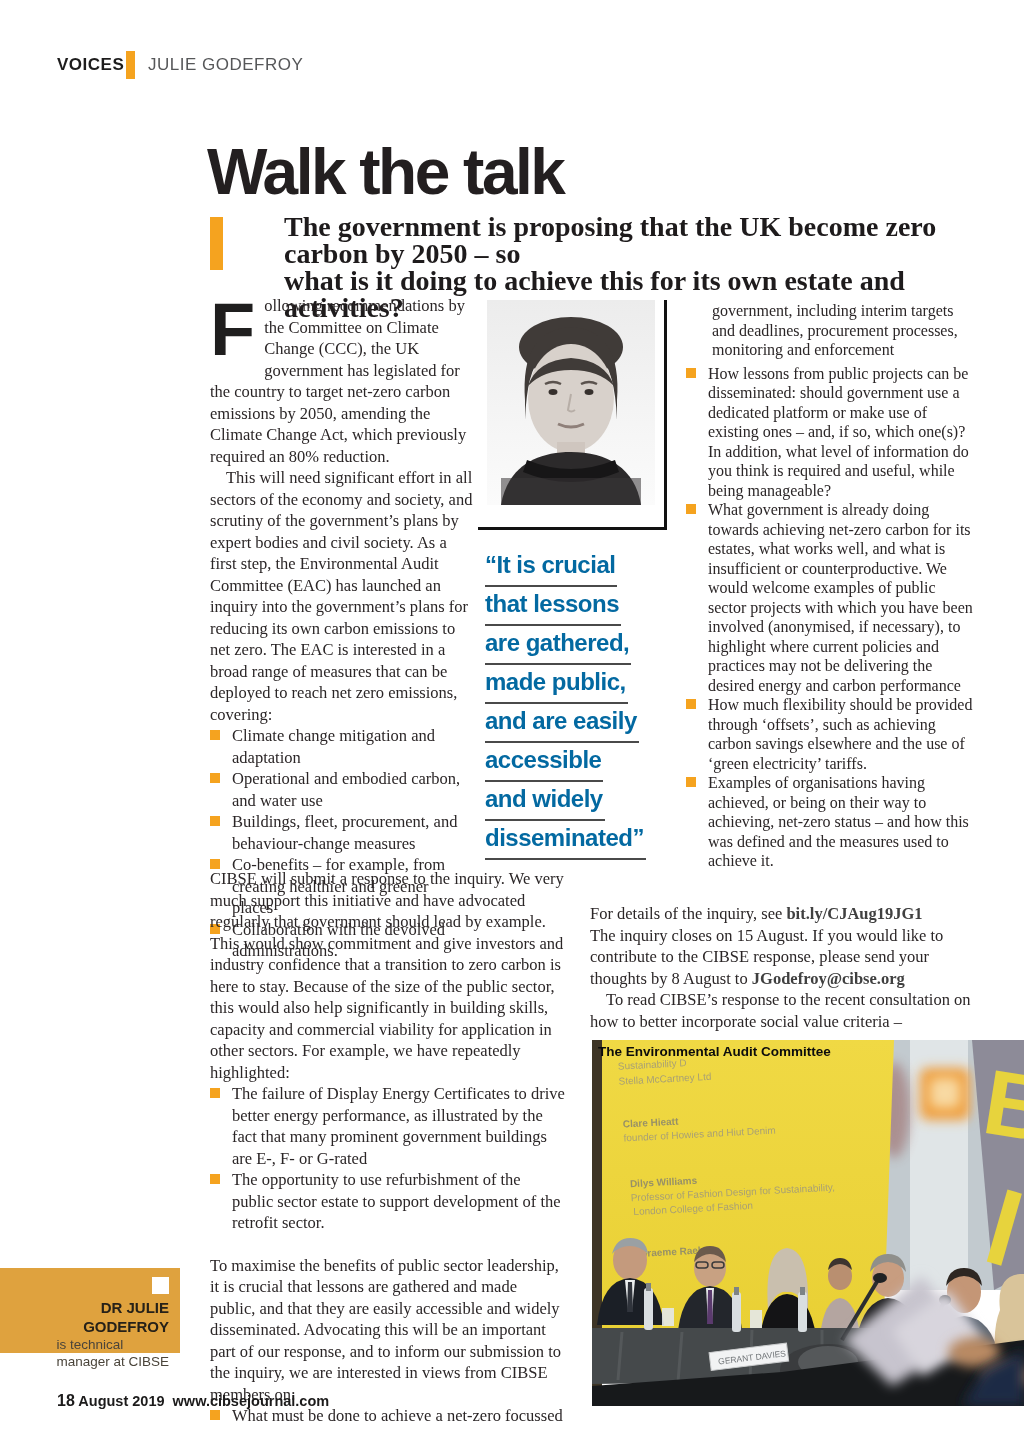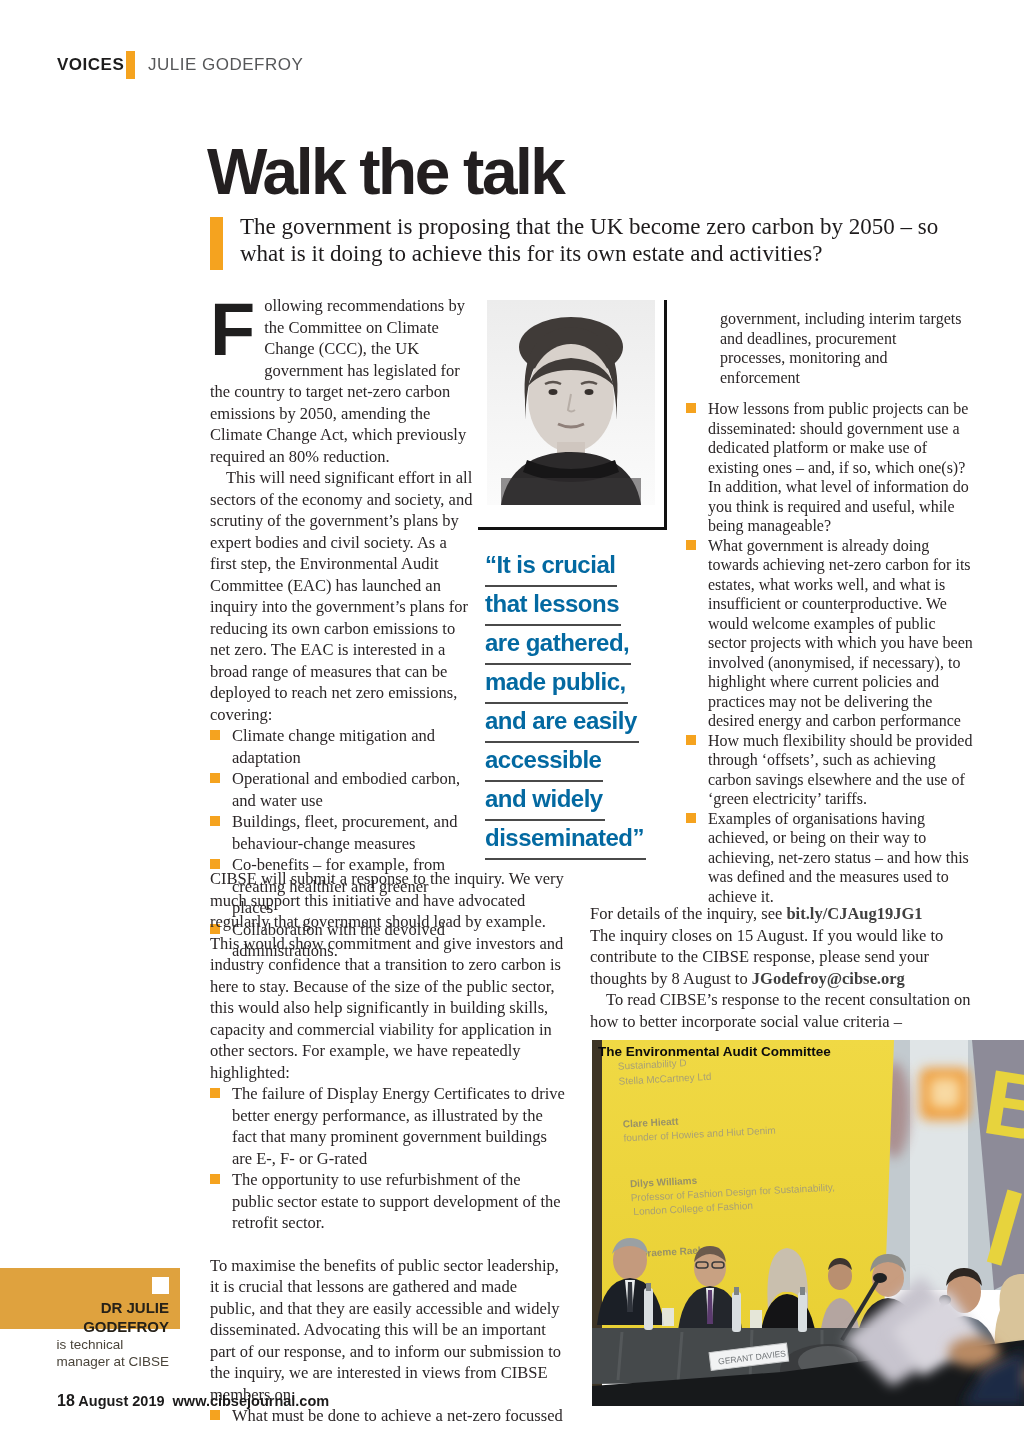--- a/index.html
+++ b/index.html
@@ -10,21 +10,21 @@
   
   .kicker{font-family:"Liberation Sans",sans-serif;font-weight:bold;font-size:17px;
           letter-spacing:.5px;color:#1d1c1c;}
   .kicker-bar{width:9px;height:28px;background:#F5A31F;}
   .kicker-author{font-family:"Liberation Sans",sans-serif;font-size:17px;letter-spacing:.5px;color:#565759;}
 
   
   .title{font-family:"Liberation Sans",sans-serif;font-weight:bold;font-size:64px;
          letter-spacing:-2.5px;color:#231F20;line-height:1;}
   .sf-bar{width:13px;height:53px;background:#F5A31F;}
-  .standfirst{font-size:23px;font-weight:normal;color:#1e1b1c;line-height:27px;}
+  .standfirst{font-size:28px;font-weight:bold;color:#1e1b1c;line-height:27px;margin-left:44px;}
 
   
   .body-txt{font-size:16.5px;line-height:21.5px;}
   .col3-txt{font-size:16px;line-height:19.5px;}
   .indent{text-indent:16px;}
   .dropcap{float:left;font-family:"Liberation Sans",sans-serif;font-weight:bold;
            font-size:74px;line-height:60px;margin:5px 9px 0 0;color:#1f1e1e;}
   .bullet{position:relative;padding-left:22px;margin:0;}
   .sq{position:absolute;left:0;top:5px;width:10px;height:10px;background:#F5A31F;}
   .col3-txt .sq{top:4px;}
@@ -114,21 +114,21 @@
     <span class="qline">that lessons</span>
     <span class="qline">are gathered,</span>
     <span class="qline">made public,</span>
     <span class="qline">and are easily</span>
     <span class="qline">accessible</span>
     <span class="qline">and widely</span>
     <span class="qline">disseminated”</span>
   </div>
 
   <div class="abs col3-txt" style="left:686px;top:297px;width:288px;">
-    <p style="margin:12px;padding-left:22px;">government, including interim targets and deadlines, procurement processes, monitoring and enforcement</p>
+    <p style="margin:4px;padding-left:22px;">government, including interim targets and deadlines, procurement processes, monitoring and enforcement</p>
     <div class="bullet"><span class="sq"></span><span>How lessons from public projects can be disseminated: should government use a dedicated platform or make use of existing ones – and, if so, which one(s)? In addition, what level of information do you think is required and useful, while being manageable?</span></div>
     <div class="bullet"><span class="sq"></span><span>What government is already doing towards achieving net-zero carbon for its estates, what works well, and what is insufficient or counterproductive. We would welcome examples of public sector projects with which you have been involved (anonymised, if necessary), to highlight where current policies and practices may not be delivering the desired energy and carbon performance</span></div>
     <div class="bullet"><span class="sq"></span><span>How much flexibility should be provided through ‘offsets’, such as achieving carbon savings elsewhere and the use of ‘green electricity’ tariffs.</span></div>
     <div class="bullet"><span class="sq"></span><span>Examples of organisations having achieved, or being on their way to achieving, net-zero status – and how this was defined and the measures used to achieve it.</span></div>
   </div>
 
   <div class="abs body-txt" style="left:210px;top:868px;width:356px;">
     <p style="margin:0;">CIBSE will submit a response to the inquiry. We very much support this initiative and have advocated regularly that government should lead by example. This would show commitment and give investors and industry confidence that a transition to zero carbon is here to stay. Because of the size of the public sector, this would also help significantly in building skills, capacity and commercial viability for application in other sectors. For example, we have repeatedly highlighted:</p>
     <div class="bullet"><span class="sq"></span><span>The failure of Display Energy Certificates to drive better energy performance, as illustrated by the fact that many prominent government buildings are E-, F- or G-rated</span></div>
     <div class="bullet"><span class="sq"></span><span>The opportunity to use refurbishment of the public sector estate to support development of the retrofit sector.</span></div>
@@ -241,21 +241,21 @@
       </g>
 
       <polygon points="252,300 330,236 380,296 300,346" fill="#c7c4ce" filter="url(#soft)"></polygon>
       <polygon points="300,290 356,250 392,300 330,336" fill="#d8d5dd" filter="url(#soft)"></polygon>
       <ellipse cx="382" cy="312" rx="26" ry="15" fill="#b98a63" filter="url(#soft)"></ellipse>
       <ellipse cx="414" cy="336" rx="22" ry="13" fill="#ad7f5c" filter="url(#soft)"></ellipse>
       <polygon points="392,330 432,310 432,366 370,366" fill="#1d2b44" filter="url(#soft)"></polygon>
     </svg>
   </div>
 
-  <div class="abs abox" style="left:0px;top:1268px;width:180px;height:61px;">
+  <div class="abs abox" style="left:0px;top:1268px;width:180px;height:85px;">
     <span class="wsq"></span>
     <div style="position:absolute;top:30px;right:11px;">
       <div class="nm">DR JULIE</div>
       <div class="nm">GODEFROY</div>
       <div class="rl">is technical</div>
       <div class="rl">manager at CIBSE</div>
     </div>
   </div>
 
   <div class="abs footer" style="left:57px;top:1392px;">

